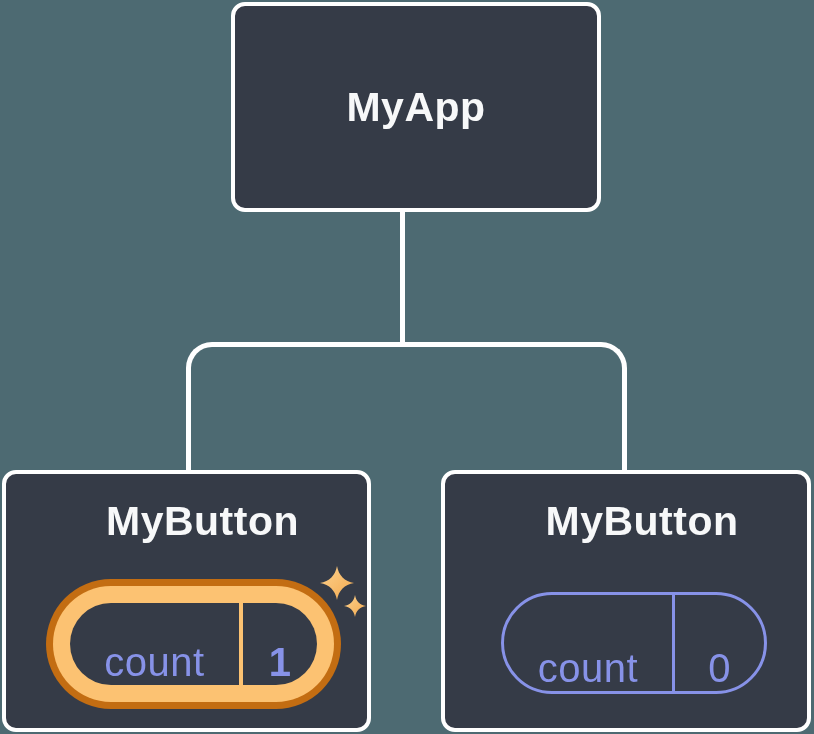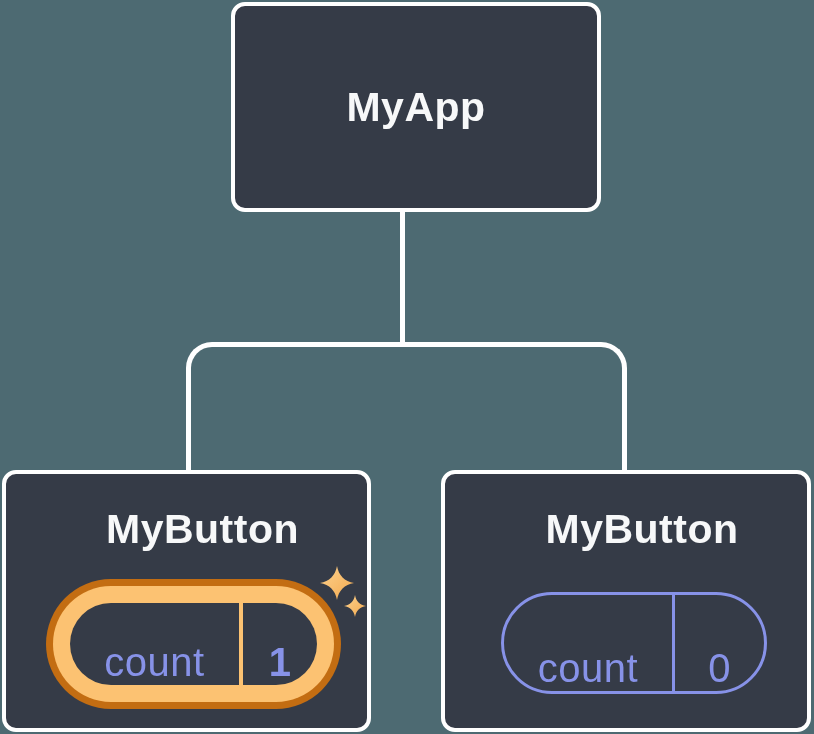--- a/index.html
+++ b/index.html
@@ -28,21 +28,21 @@
 
   .node-title {
     color: #f7f8f9;
     font-size: 41px;
     font-weight: 700;
     letter-spacing: 0.5px;
     text-align: center;
   }
   .child-title {
     position: absolute;
-    left: 0; right: 0; top: 32px; padding-left: 32px;
+    left: 0; right: 0; top: 24px; padding-left: 32px;
   }
 
   
   .connector-root {
     position: absolute;
     left: 400px; top: 210px;
     width: 5px; height: 136px;
     background: #ffffff;
   }
   .connector-branch {

